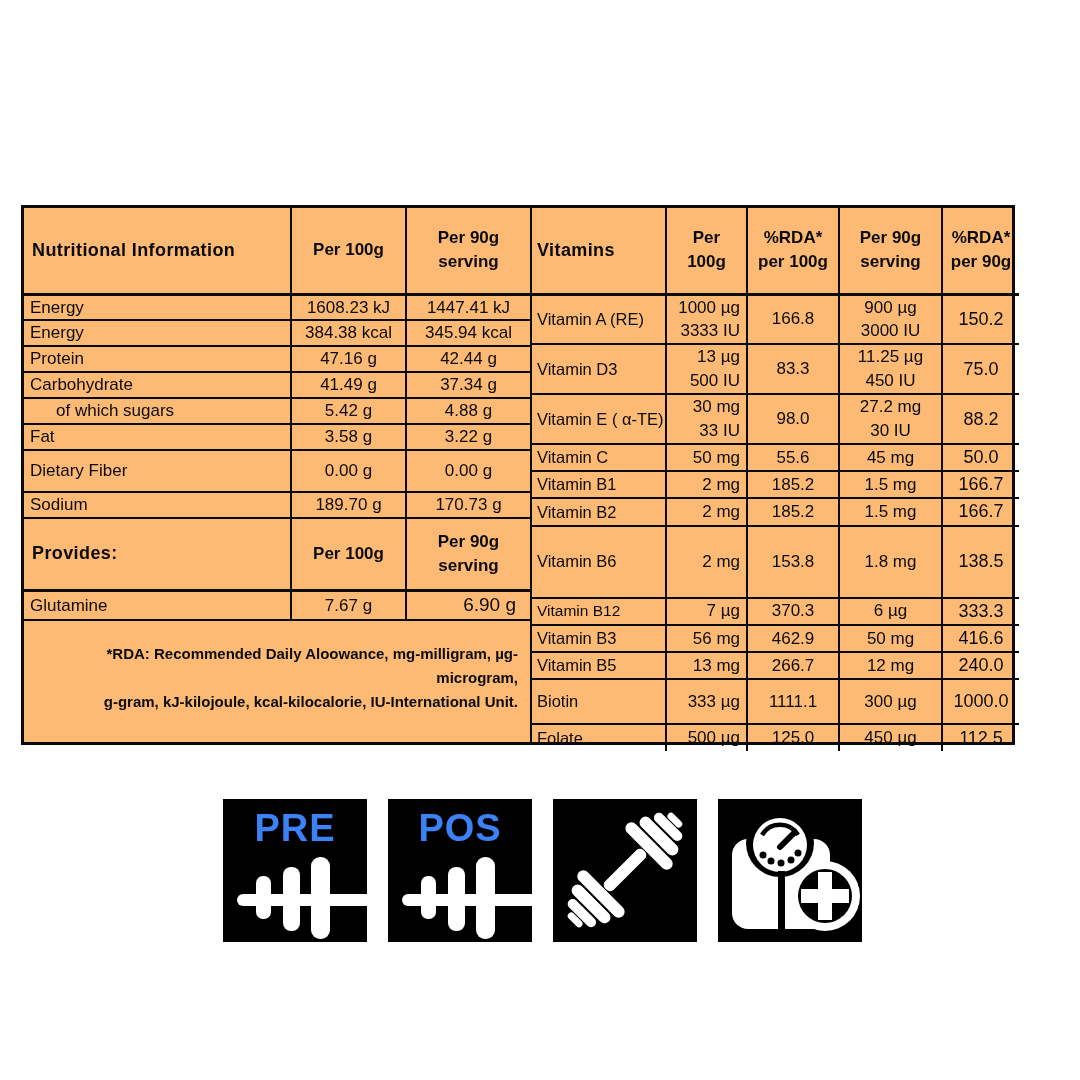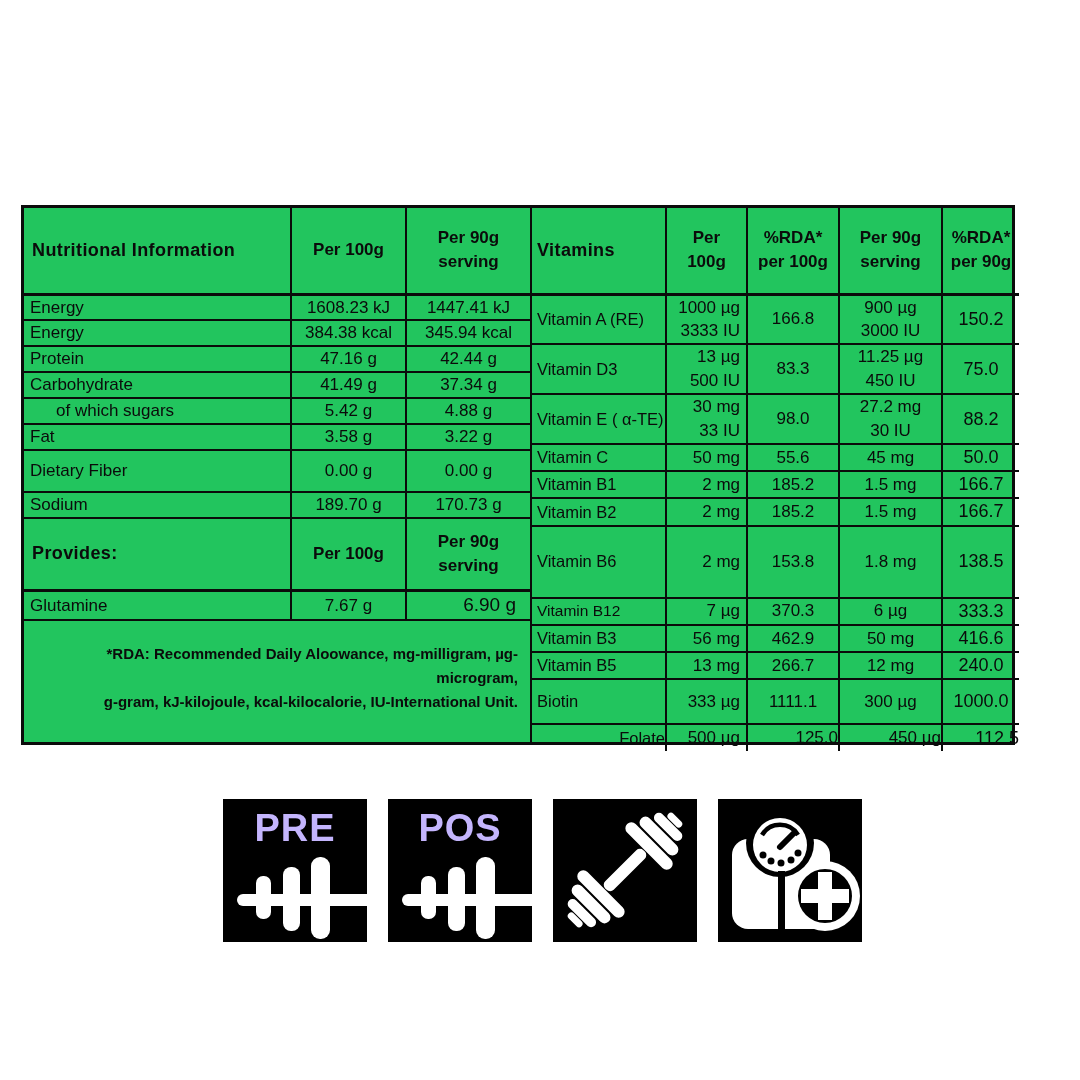--- a/index.html
+++ b/index.html
@@ -2,38 +2,38 @@
 <html><head>
 <meta charset="utf-8">
 <style>
   html,body{margin:0;padding:0;}
   body{
     width:1080px;height:1080px;background:#ffffff;position:relative;
     font-family:"Liberation Sans","DejaVu Sans",sans-serif;color:#0b0b0b;
   }
   .panel{
     position:absolute;left:21px;top:205px;width:994px;height:540px;
-    border:3px solid #0b0b0b;display:flex;background:#22c55e;box-sizing:border-box;
+    border:3px solid #0b0b0b;display:flex;background:#fdba74;box-sizing:border-box;
   }
   table{border-collapse:collapse;table-layout:fixed;height:534px;}
   .nutri{width:507px;}
   .vits{width:487px;}
   td,th{
     border:2px solid #0b0b0b;padding:0;font-size:17px;font-weight:normal;
     overflow:hidden;line-height:1.4;box-sizing:border-box;
   }
   th{font-weight:bold;}
   .pre{white-space:pre-line;}
   
   .nutri td:first-child,.nutri th:first-child{border-left:0;}
   .nutri tr:first-child th{border-top:0;}
   .nutri tr:last-child td{border-bottom:0;}
   .vits td:last-child,.vits th:last-child{border-right:0;}
   .vits tr:first-child th{border-top:0;}
-  .vits tr:last-child td{border-bottom:0;text-align:right;}
+  .vits tr:last-child td{border-bottom:0;}
   .vits td:first-child,.vits th:first-child{border-left:0;}
   .hdr th{border-bottom-width:3px;}
   
   .nutri .title{text-align:left;padding-left:8px;font-size:18px;letter-spacing:.4px;}
   .nutri .lbl{text-align:left;padding-left:6px;}
   .nutri .indent{padding-left:32px;}
   .nutri .tight{font-size:15.5px;}
   .val{text-align:center;}
   .valr{text-align:right;padding-right:14px;font-size:19px;}
   .cth{text-align:center;}
@@ -43,21 +43,21 @@
   }
   
   .vits .lbl{text-align:left;padding-left:5px;font-size:16.5px;}
   .vits .amt{text-align:right;padding-right:6px;}
   .vits .ctr{text-align:center;}
   .vits .rda90{text-align:center;font-size:18px;}
   
   .badges{position:absolute;left:223px;top:799px;display:flex;gap:21px;}
   .badge{width:144px;height:143px;background:#000;position:relative;overflow:hidden;}
   .badge-label{
-    position:absolute;top:8px;left:0;right:0;text-align:center;color:#c4b5fd;
+    position:absolute;top:8px;left:0;right:0;text-align:center;color:#3b82f6;
     font-weight:bold;font-size:38px;letter-spacing:1px;
   }
   .badge svg{position:absolute;left:0;top:0;}
   .badge svg.lower{top:auto;bottom:0;}
 </style>
 </head>
 <body>
 
 <div class="panel">
 

